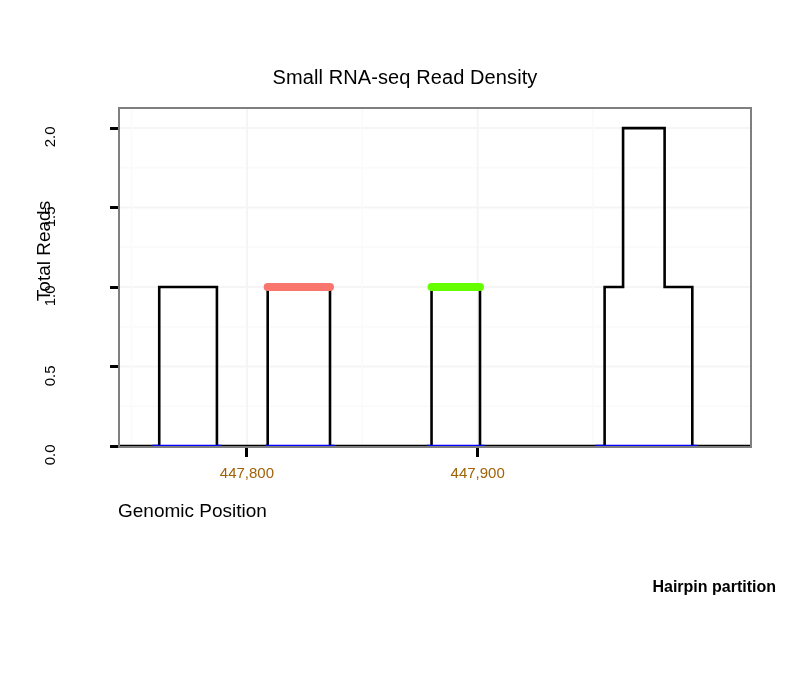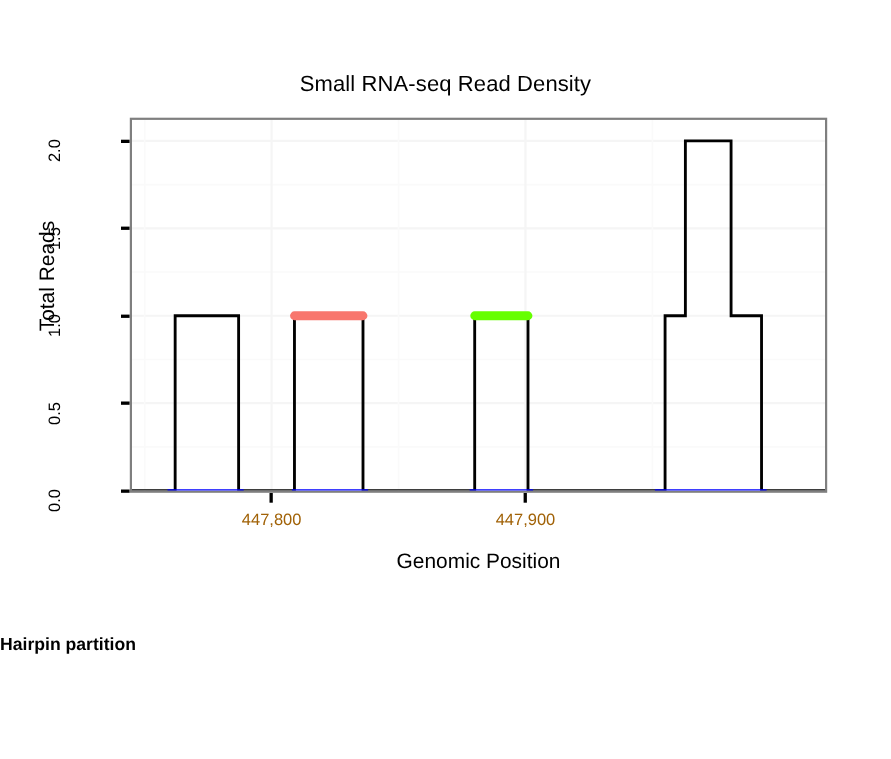--- a/index.html
+++ b/index.html
@@ -43,21 +43,21 @@
     color: #000000;
     transform: rotate(-90deg);
     transform-origin: center center;
   }
 
   .x-axis-title {
     position: absolute;
     left: 118px;
     top: 500px;
     width: 634px;
-    text-align: center;
+    text-align: left;
     font-size: 19px;
     color: #000000;
   }
 
   .panel {
     position: absolute;
     left: 118px;
     top: 107px;
     width: 634px;
     height: 341px;
@@ -108,22 +108,22 @@
     white-space: nowrap;
   }
 
   .legend {
     position: absolute;
     left: 0;
     top: 578px;
     width: 810px;
     display: flex;
     align-items: center;
-    justify-content: flex-start;
-    gap: 0px;
+    justify-content: flex-end;
+    gap: 12px;
   }
   .legend-title {
     font-size: 16px;
     font-weight: bold;
     color: #000000;
     margin-right: 22px;
   }
   .legend-item {
     display: flex;
     align-items: center;

